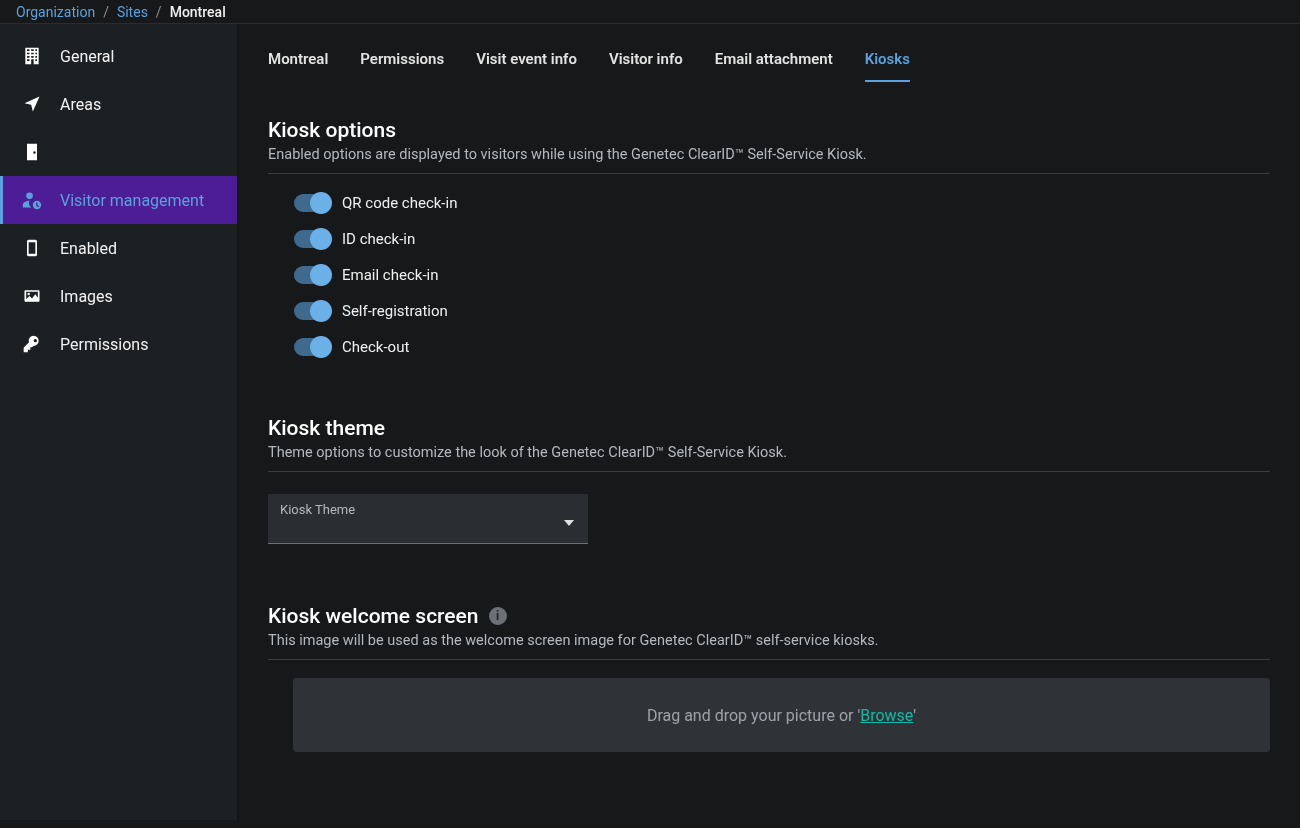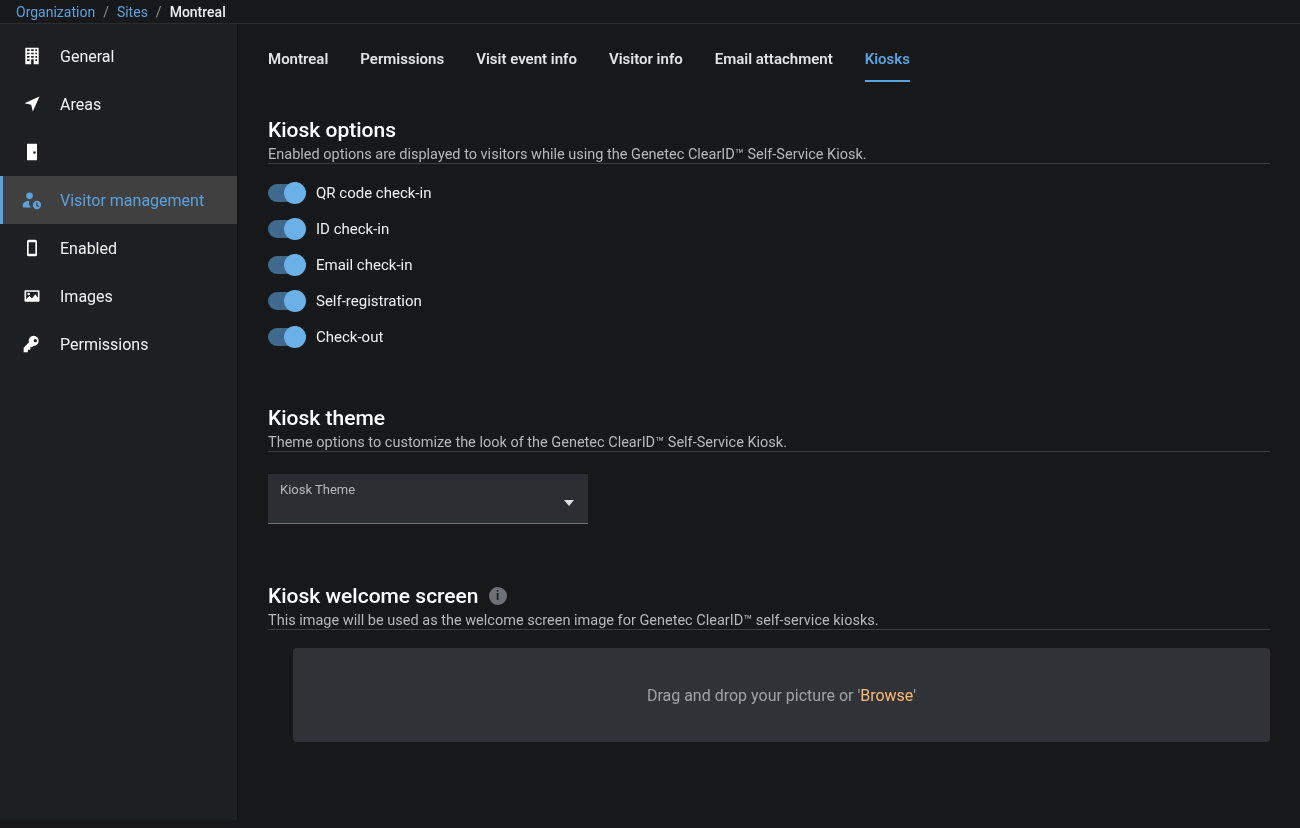--- a/index.html
+++ b/index.html
@@ -35,21 +35,21 @@
     display: flex;
     align-items: center;
     gap: 18px;
     padding: 14px 22px;
     color: #f2f2f2;
     font-size: 16px;
     cursor: pointer;
   }
   .sidebar-item .icon { width: 20px; height: 20px; display:flex; align-items:center; justify-content:center; }
   .sidebar-item.active {
-    background: #404040;
+    background: #4c1d95;
     color: #5aa2dd;
     border-left: 3px solid #5aa2dd;
     padding-left: 19px;
   }
   .sidebar-item.active .icon svg { fill: #5aa2dd; }
   .sidebar-item .icon svg { fill: #ffffff; width: 20px; height: 20px; }
 
   .main {
     flex: 1;
     overflow-y: auto;
@@ -81,25 +81,26 @@
     color: #ffffff;
     margin-bottom: 4px;
     display: flex;
     align-items: center;
     gap: 10px;
     text-align: right;
   }
   .section-desc {
     font-size: 14.5px;
     color: #b5b9bd;
+    padding-bottom: 10px;
     border-bottom: 1px solid #3a3d40;
   }
 
   .toggle-list { margin-top: 20px; display: flex; flex-direction: column; gap: 18px; }
-  .toggle-row { display: flex; align-items: flex-start; gap: 12px; }
+  .toggle-row { display: flex; align-items: flex-start; gap: 12px; margin-left: 26px; }
   .toggle {
     width: 36px; height: 18px;
     background: #3f6a8d;
     border-radius: 10px;
     position: relative;
     cursor: pointer;
   }
   .toggle .knob {
     position: absolute;
     right: -2px; top: -2px;
@@ -135,29 +136,29 @@
     color: #1d2023;
     font-size: 12px;
     font-weight: 700;
     display: flex; align-items: center; justify-content: center;
   }
 
   .dropzone {
     margin-top: 18px;
     background: #2f3338;
     border-radius: 4px;
-    height: 94px;
+    height: 74px;
     display: flex;
     align-items: center;
     justify-content: center;
     color: #9ea3a9;
     font-size: 16px;
     margin-left: 25px;
   }
-  .dropzone .browse { color: #fdba74; cursor: pointer; }
+  .dropzone .browse { color: #14b8a6; text-decoration: underline; cursor: pointer; }
 </style>
 </head>
 <body>
 
 <div class="breadcrumb-bar">
   <span class="breadcrumb-link">Organization</span>
   <span class="breadcrumb-sep">/</span>
   <span class="breadcrumb-link">Sites</span>
   <span class="breadcrumb-sep">/</span>
   <span class="breadcrumb-current">Montreal</span>

